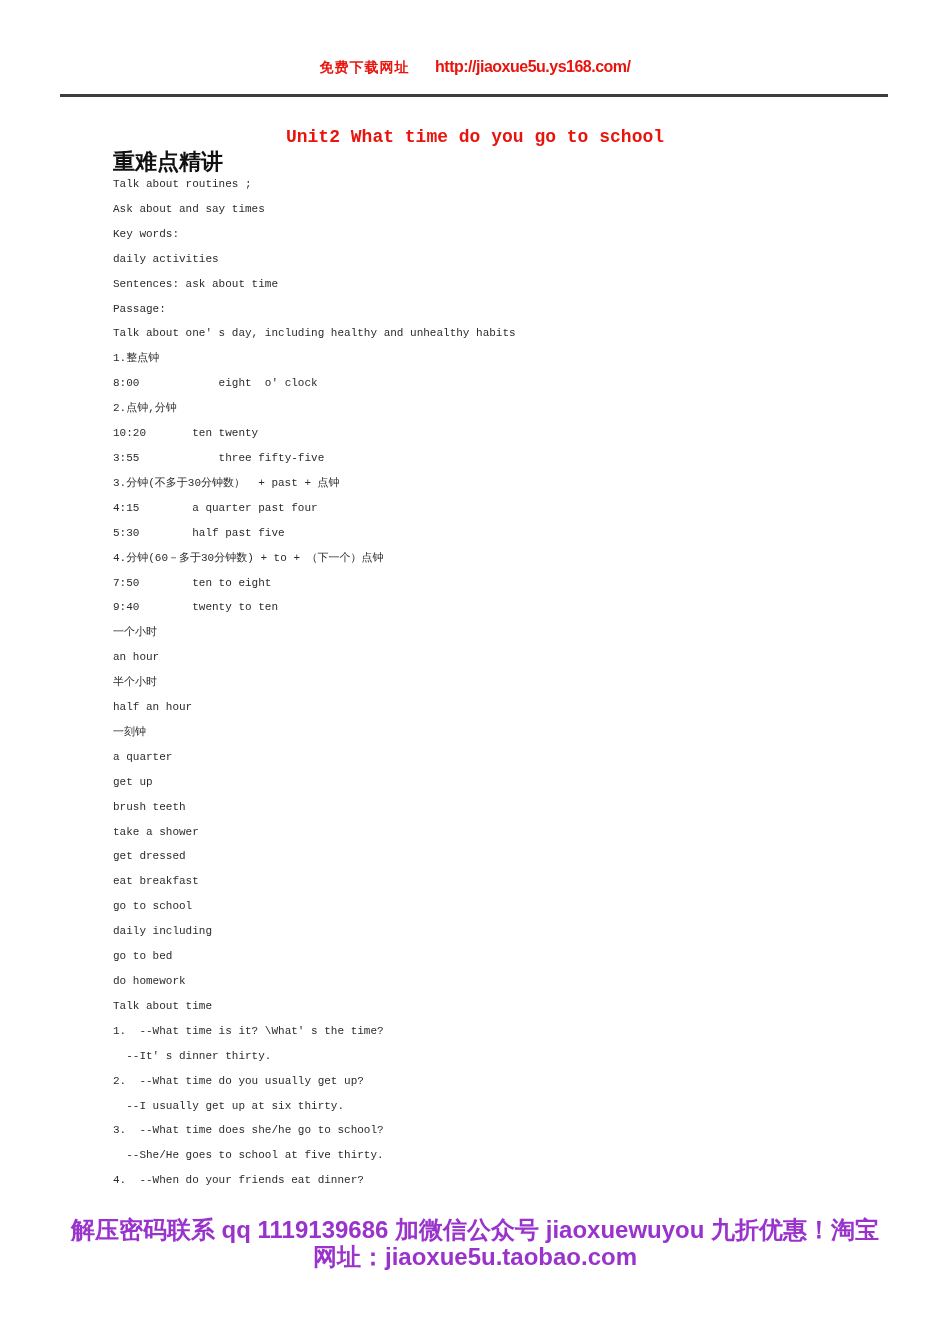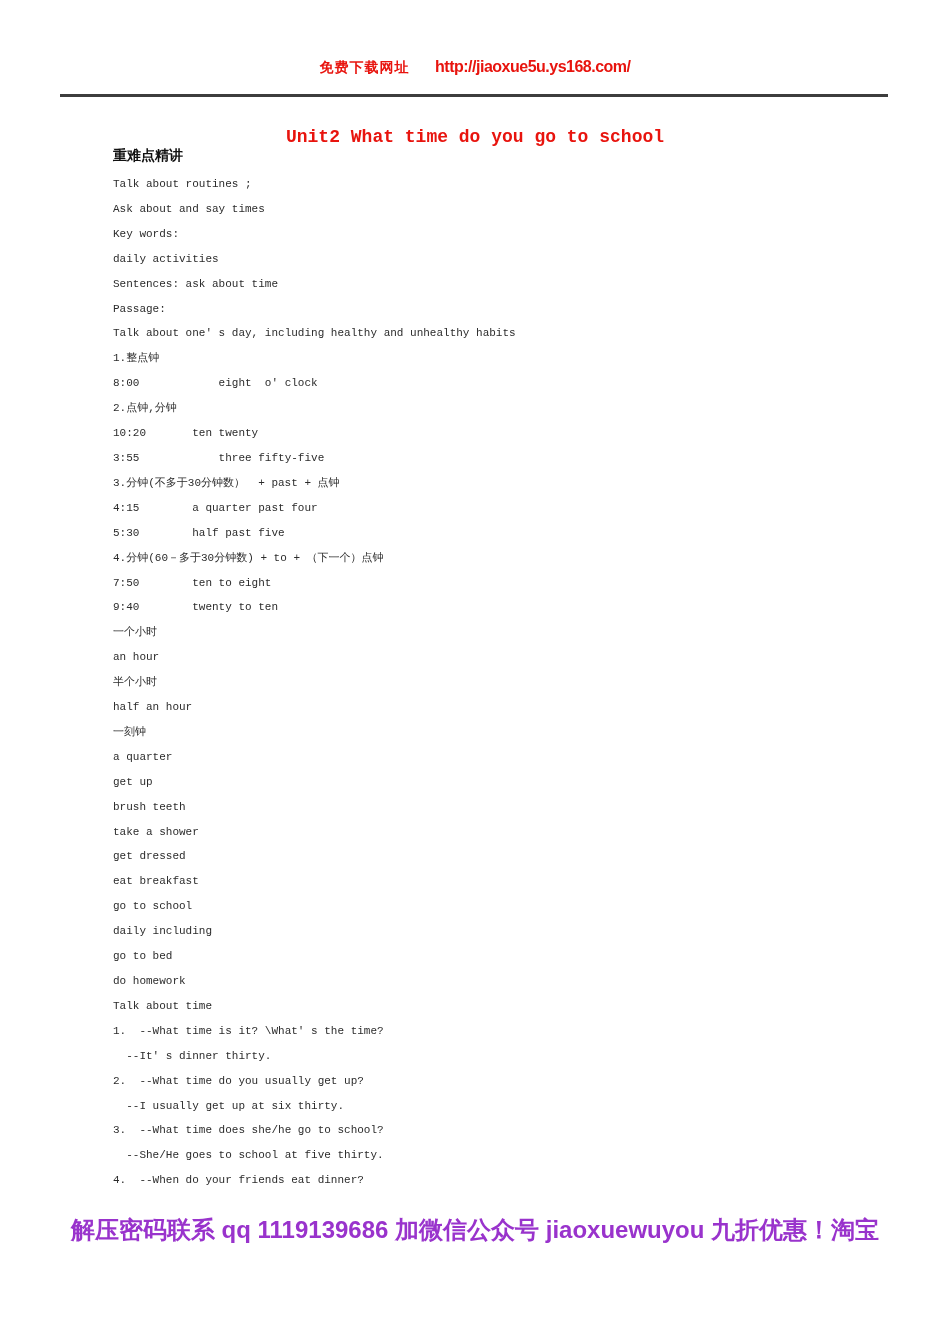--- a/index.html
+++ b/index.html
@@ -52,21 +52,21 @@
     font-size: 18px;
     font-weight: bold;
     font-family: "Liberation Mono", "DejaVu Sans Mono", monospace;
     margin-top: 10px;
   }
   .section-heading {
     position: absolute;
     top: 147px;
     left: 113px;
     color: #111111;
-    font-size: 14px;
+    font-size: 22px;
     font-weight: bold;
     font-family: "Liberation Sans", "DejaVu Sans", sans-serif;
   }
   .lines {
     position: absolute;
     top: 172px;
     left: 113px;
     color: #2b2b2b;
     font-size: 11px;
     line-height: 24.9px;
@@ -140,15 +140,16 @@
     <div class="line">  --It' s dinner thirty.</div>
     <div class="line">2.  --What time do you usually get up?</div>
     <div class="line">  --I usually get up at six thirty.</div>
     <div class="line">3.  --What time does she/he go to school?</div>
     <div class="line">  --She/He goes to school at five thirty.</div>
     <div class="line">4.  --When do your friends eat dinner?</div>
   </div>
 
   <div class="footer">
     <div class="footer-line">解压密码联系 qq 1119139686  加微信公众号 jiaoxuewuyou  九折优惠！淘宝</div>
+    <div class="footer-line">网址：jiaoxue5u.taobao.com</div>
   </div>
 
 </div>
 
 </body></html>

